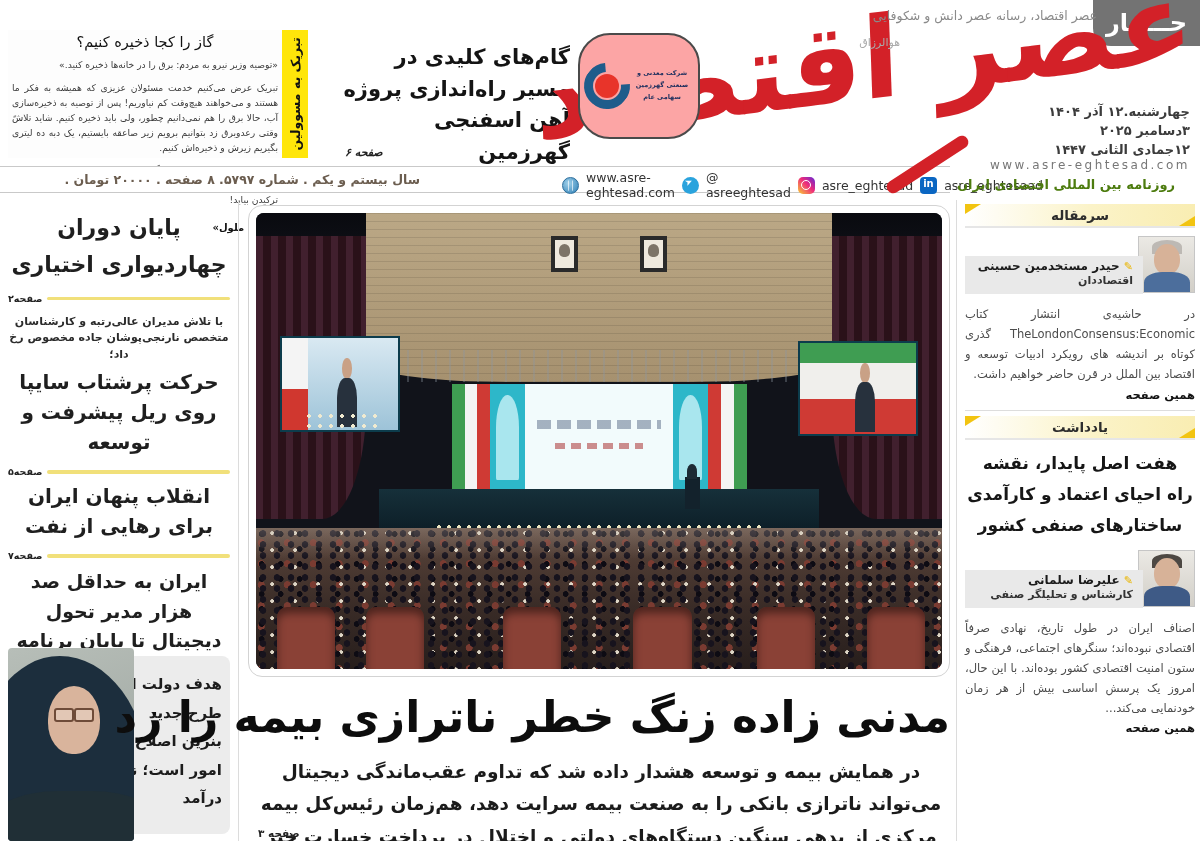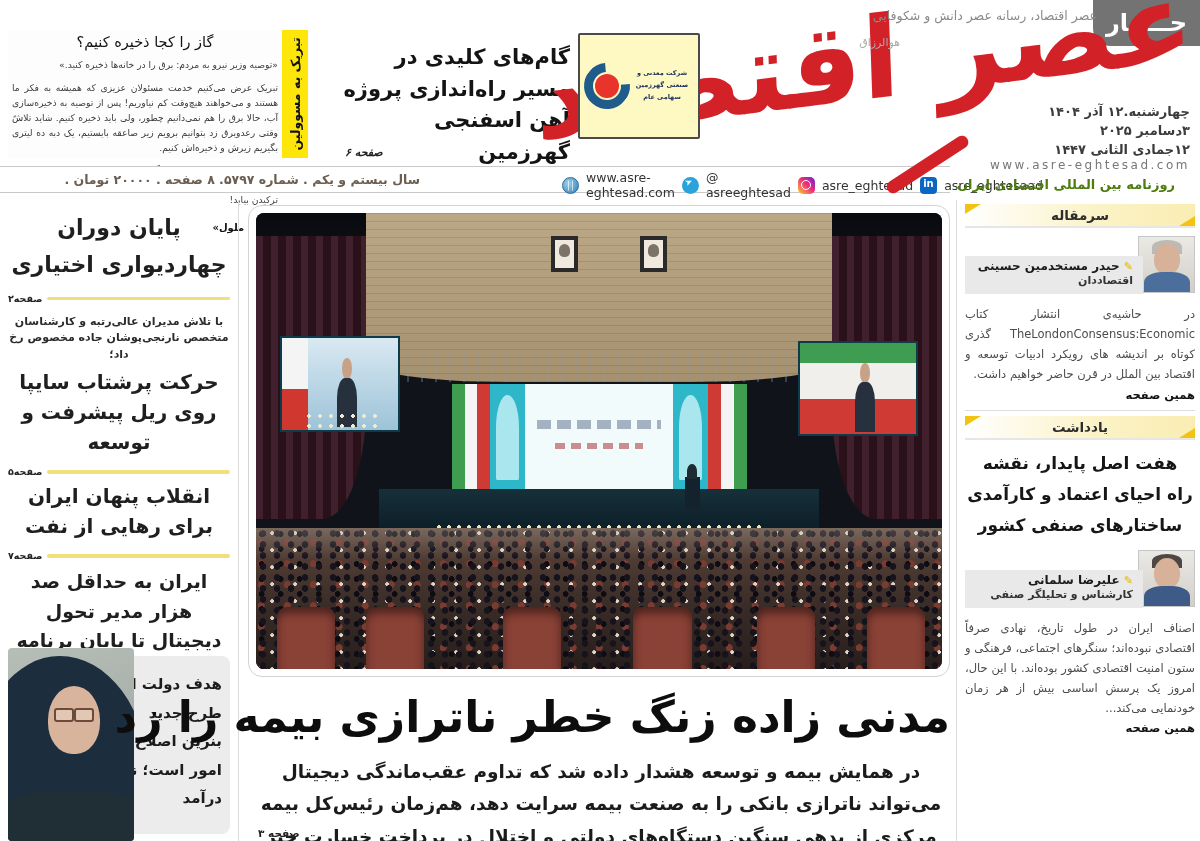--- a/index.html
+++ b/index.html
@@ -20,21 +20,21 @@
     border-radius:8px; transform:rotate(-33deg); z-index:4; }
   .date-block { position:absolute; right:10px; top:103px; text-align:right; z-index:5;
     font-size:13px; color:#3c3c3c; font-weight:bold; line-height:1.45; }
   .masthead-web { position:absolute; right:10px; top:158px; direction:ltr; font-size:12px;
     letter-spacing:2.5px; color:#777; z-index:5; }
   .masthead-sub { position:absolute; right:25px; top:177px; font-size:13px; font-weight:bold;
     color:#4d7c0f; z-index:5; }
 
   
   .gohar-box { position:absolute; left:578px; top:33px; width:122px; height:106px;
-    border:2px solid #4a4a4a; border-radius:2px; background:#fef9c3; z-index:3;
+    border:2px solid #4a4a4a; border-radius:32px; background:#fca5a5; z-index:3;
     display:flex; align-items:center; padding:4px; }
   .gohar-text { flex:1; text-align:center; font-size:6.5px; font-weight:bold; color:#1d2f5e; line-height:1.8; }
   .gohar-logo { position:relative; width:46px; height:46px; flex:0 0 46px; }
   .gohar-logo .ring { position:absolute; inset:0; border-radius:50%;
     border:9px solid #1f5c8b; border-top-color:transparent; transform:rotate(40deg); }
   .gohar-logo .dot { position:absolute; left:50%; top:50%; width:24px; height:24px; margin:-12px 0 0 -12px;
     background:#e8342a; border-radius:50%; }
   .top-center-headline { position:absolute; left:338px; top:42px; width:232px; text-align:right;
     font-size:21px; font-weight:bold; color:#141414; line-height:1.5; }
   .top-center-page { position:absolute; left:345px; top:146px; font-size:11px; font-weight:bold; color:#222;font-style:italic; }

